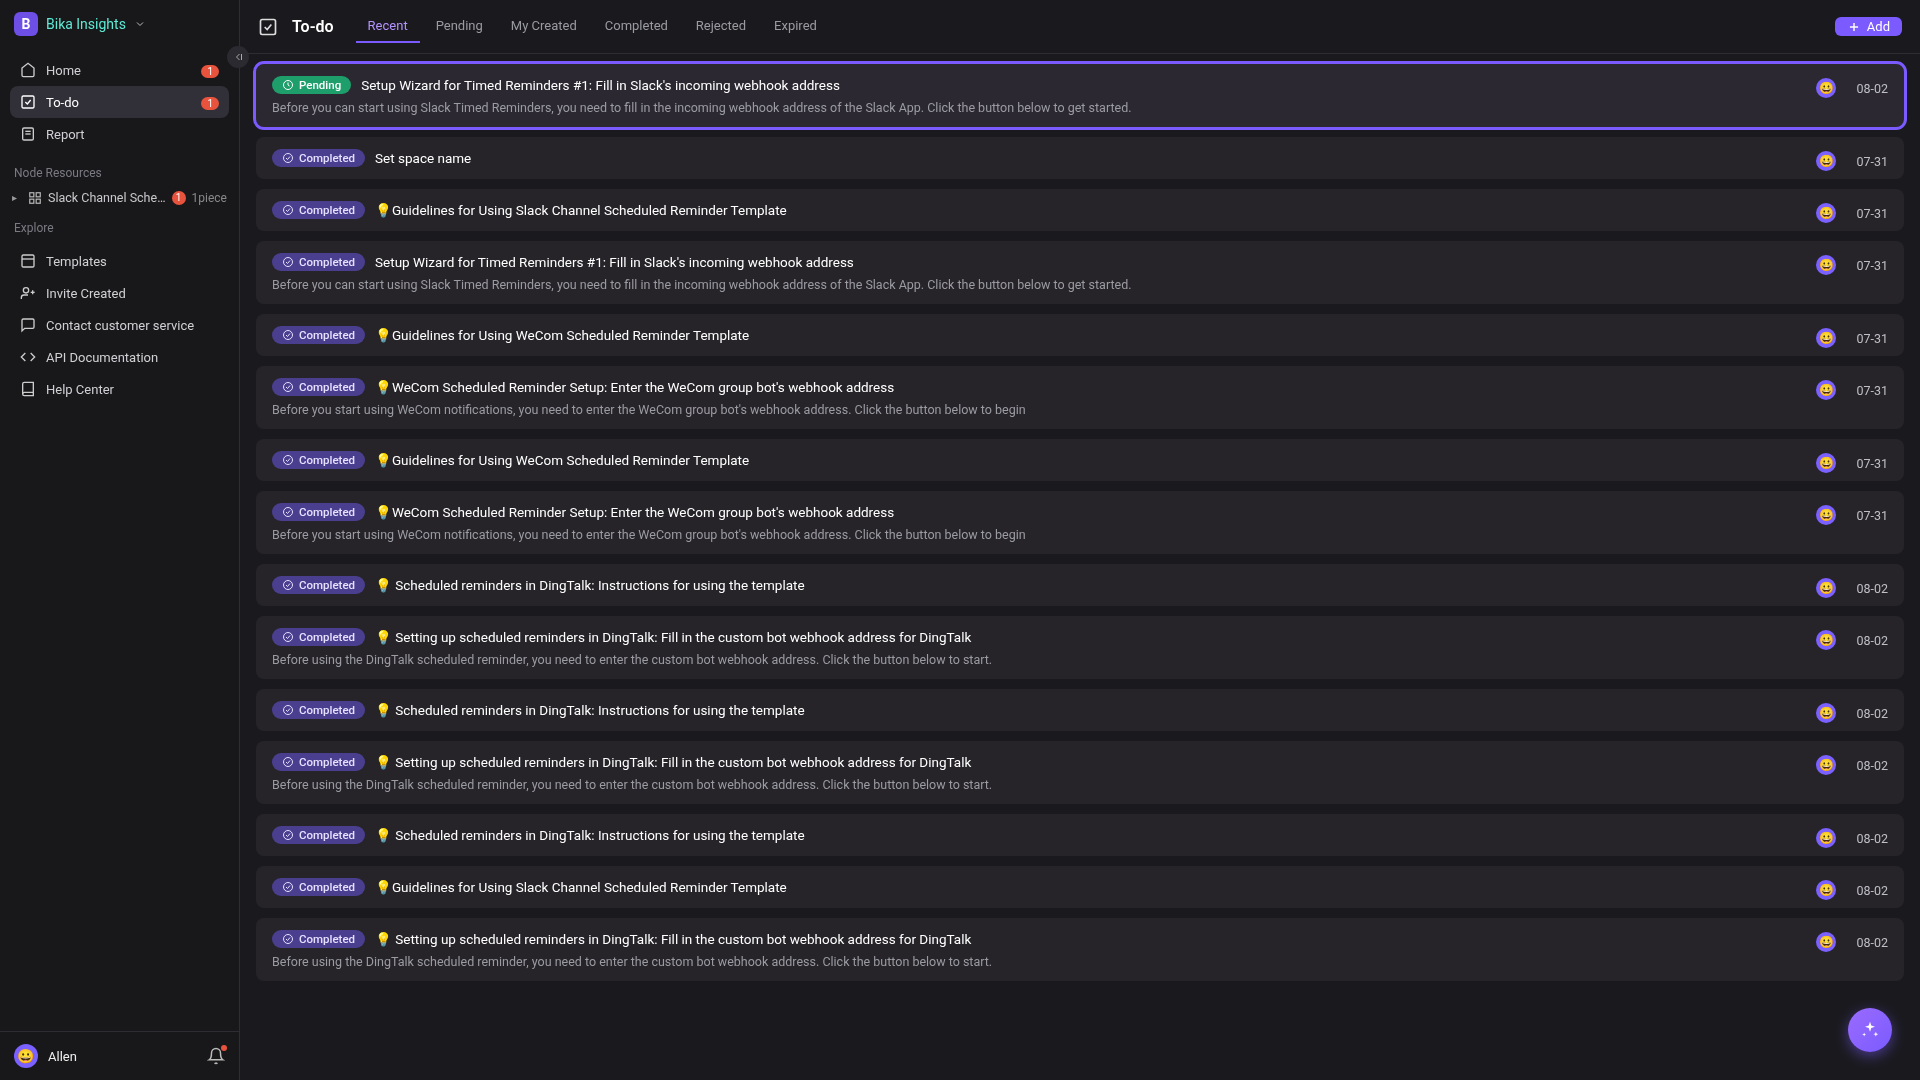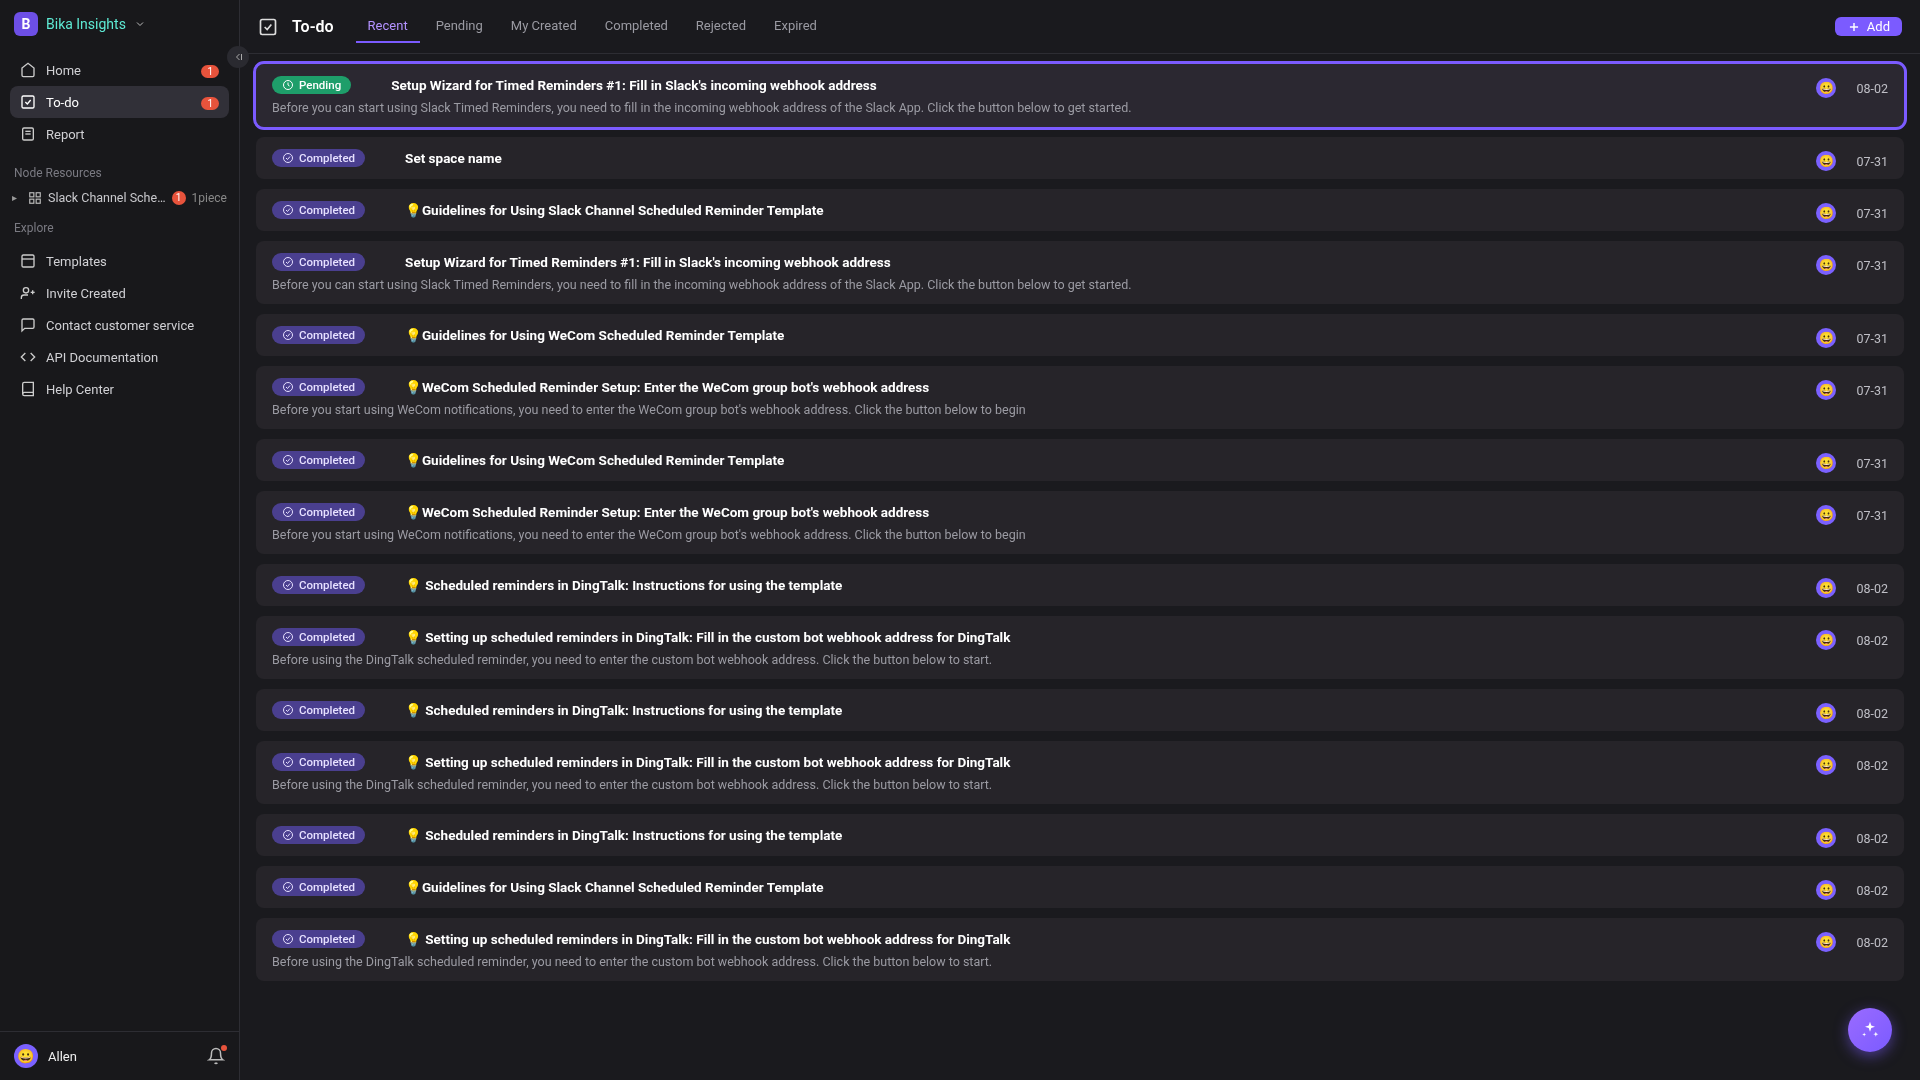--- a/index.html
+++ b/index.html
@@ -167,21 +167,21 @@
 .card-row1 { display:flex; align-items:center; gap:10px; }
 .status-pill {
   display:inline-flex; align-items:center; gap:5px;
   padding: 2px 10px;
   border-radius: 11px;
   font-size: 11.5px;
   font-weight:500;
 }
 .status-pending { background:#1e9e6a; color:#fff; }
 .status-completed { background:#4a3f8f; color:#e6e0ff; }
-.card-title { font-size: 13.5px; font-weight:700; color:#fff;margin-left:30px; }
+.card-title { font-size: 13.5px; font-weight:400; color:#fff; }
 .card-desc { font-size: 12.5px; color:#9b9ba3; }
 .card-right {
   position:absolute; right:16px; top:14px;
   display:flex; align-items:center; gap:12px;
 }
 .mini-avatar {
   width:20px;height:20px;border-radius:50%;
   background:#7b61ff; display:flex;align-items:center;justify-content:center;
   font-size:12px;
 }

